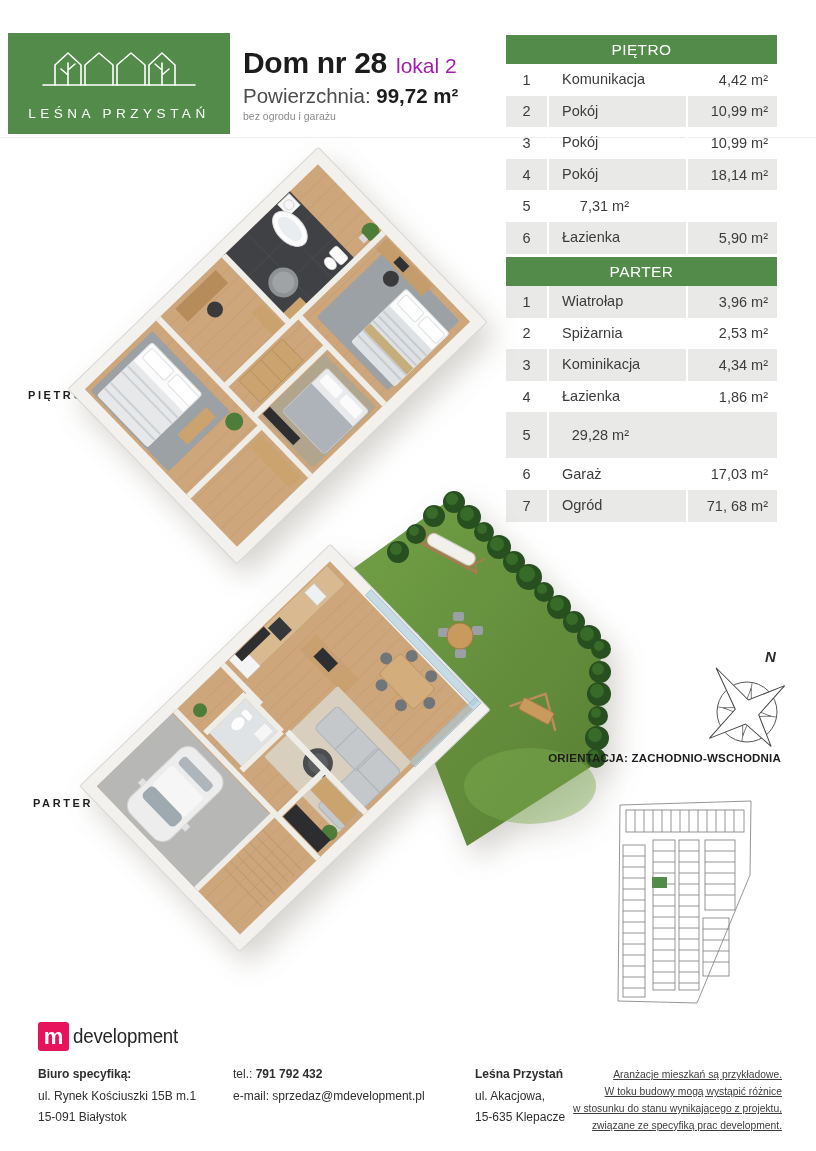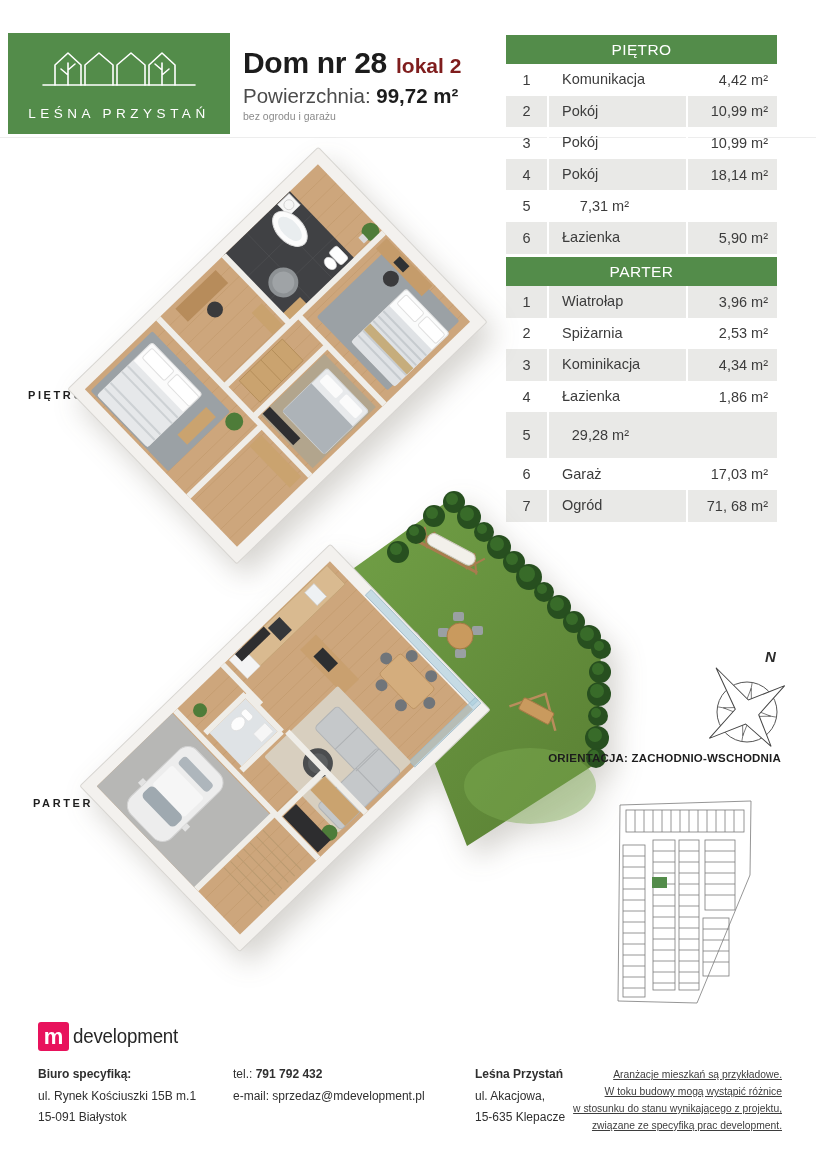--- a/index.html
+++ b/index.html
@@ -7,21 +7,21 @@
         font-family:"Liberation Sans",sans-serif;color:#2e2e2e;}
 
   
   .header-rule{position:absolute;left:0;top:137px;width:100%;height:1px;background:#ededed;}
   .brand-box{position:absolute;left:8px;top:33px;width:222px;height:101px;background:#538c4a;
              display:flex;flex-direction:column;align-items:center;justify-content:flex-end;padding-bottom:13px;box-sizing:border-box;}
   .brand-box svg{position:absolute;top:11px;left:31px;}
   .brand-name{color:#fff;font-size:13.5px;letter-spacing:4.5px;font-weight:500;white-space:nowrap;}
   .title-wrap{position:absolute;left:243px;top:46px;display:flex;align-items:baseline;gap:9px;white-space:nowrap;}
   .title-main{font-size:30px;font-weight:800;color:#1c1c1c;letter-spacing:-.3px;}
-  .title-suffix{font-size:21px;font-weight:700;color:#7f1d1d;}
+  .title-suffix{font-size:21px;font-weight:400;color:#a21caf;}
   .area-line{position:absolute;left:243px;top:84px;font-size:20.5px;color:#4c4c4c;white-space:nowrap;}
   .area-line b{color:#1c1c1c;font-weight:800;}
   .area-note{position:absolute;left:243px;top:110px;font-size:10.5px;color:#8b8b8b;}
 
   
   .area-table{position:absolute;left:506px;width:271px;font-size:14.5px;color:#3c3c3c;}
   .t1{top:35px;} .t2{top:257px;}
   .tbl-head{background:#538c4a;color:#fff;text-align:center;height:29px;line-height:29px;
             font-size:15.5px;letter-spacing:.4px;font-weight:400;}
   .row{display:flex;align-items:center;min-height:31.6px;}

